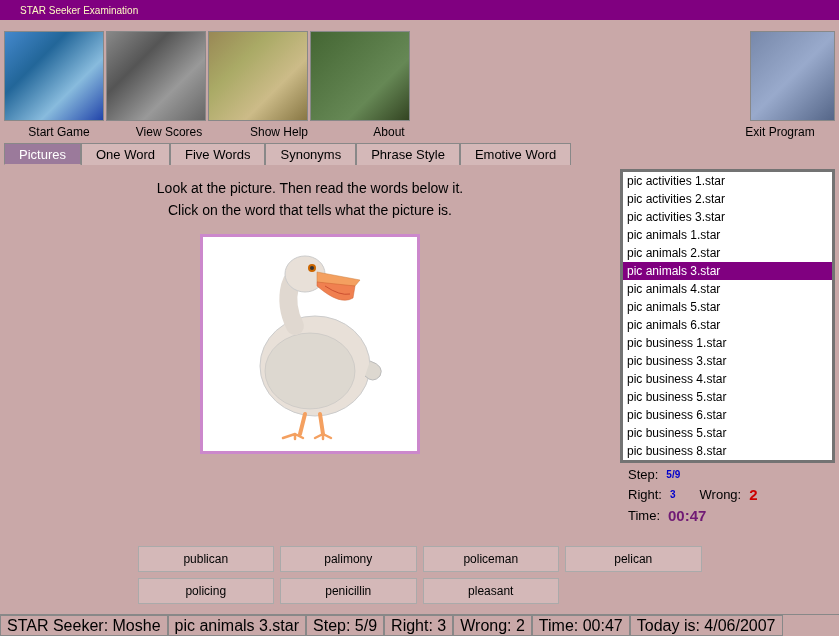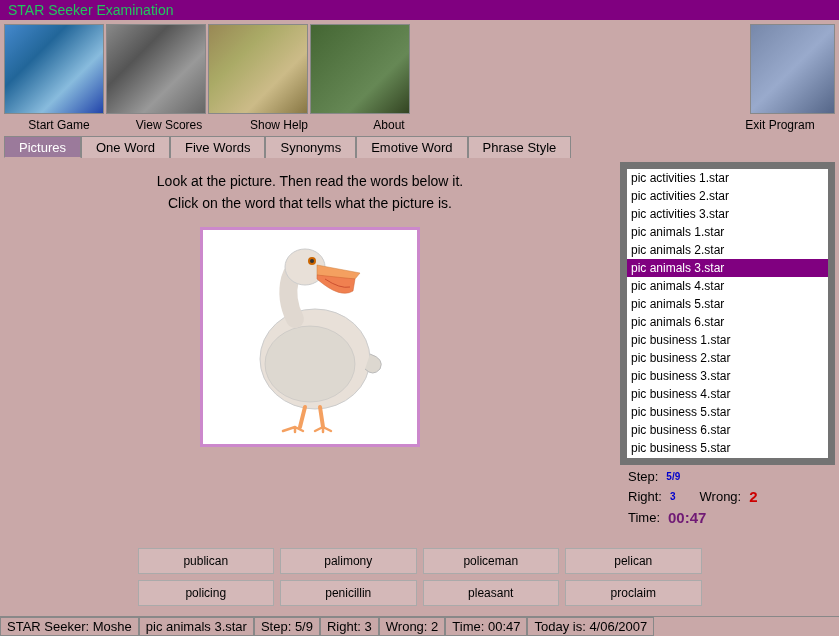--- a/index.html
+++ b/index.html
@@ -8,23 +8,23 @@
       height: 636px;
       font-family: Arial, sans-serif;
       font-size: 13px;
       background: #c9a8a8;
       overflow: hidden;
     }
 
     
     #title-bar {
       background: #800080;
-      color: #22c55e;
-      font-size: 14px;
-      padding: 2px 8px;
+      color: #fef9c3;
+      font-size: 10px;
+      padding: 2px 20px;
       height: 20px;
       display: flex;
       align-items: center;
     }
 
     
     #top-area {
       background: #c9a8a8;
       display: flex;
       align-items: flex-end;
@@ -168,21 +168,21 @@
 
     
     #right-panel {
       width: 215px;
       display: flex;
       flex-direction: column;
     }
     #file-list {
       flex: 1;
       background: white;
-      border: 7px solid #737373;
+      border: 3px solid #737373;
       overflow-y: scroll;
       font-size: 12px;
     }
     .file-item {
       padding: 2px 4px;
       cursor: pointer;
       color: #000;
       white-space: nowrap;
     }
     .file-item.selected { background: #800080; color: white; }
@@ -204,21 +204,21 @@
     .stat-value-red { color: #cc0000; font-weight: bold; font-size: 15px; }
     .stat-value-green { color: #701a75; font-weight: bold; font-size: 15px; }
 
     
     #status-bar {
       height: 22px;
       background: #c9a8a8;
       border-top: 1px solid #888;
       display: flex;
       align-items: center;
-      font-size: 13px;
+      font-size: 16px;
       color: #000;
       padding: 0;
     }
     .status-cell {
       border: 1px solid #888;
       padding: 1px 6px;
       height: 100%;
       display: flex;
       align-items: center;
       background: #c9a8a8;
@@ -261,22 +261,22 @@
     <button class="menu-btn">About</button>
     <div style="flex:1"></div>
     <button class="menu-btn">Exit Program</button>
   </div>
 
   <div id="tab-bar">
     <div class="tab active">Pictures</div>
     <div class="tab">One Word</div>
     <div class="tab">Five Words</div>
     <div class="tab">Synonyms</div>
+    <div class="tab">Phrase Style</div>
     <div class="tab">Emotive Word</div>
-    <div class="tab">Phrase Style</div>
   </div>
 
   <div id="main-area">
 
     <div id="left-panel">
       <div id="instruction-text">
         <div>Look at the picture. Then read the words below it.</div>
         <div>Click on the word that tells what the picture is.</div>
       </div>
       <div id="picture-frame">
@@ -319,21 +319,20 @@
       <div class="file-item">pic activities 1.star</div>
           <div class="file-item">pic activities 2.star</div>
           <div class="file-item">pic activities 3.star</div>
           <div class="file-item">pic animals 1.star</div>
           <div class="file-item">pic animals 2.star</div>
           <div class="file-item selected">pic animals 3.star</div>
           <div class="file-item">pic animals 4.star</div>
           <div class="file-item">pic animals 5.star</div>
           <div class="file-item">pic animals 6.star</div>
           <div class="file-item">pic business 1.star</div>
-          <div class="file-item">pic business 2.star</div>
           <div class="file-item">pic business 3.star</div>
           <div class="file-item">pic business 4.star</div>
           <div class="file-item">pic business 5.star</div>
           <div class="file-item">pic business 6.star</div>
           <div class="file-item">pic business 5.star</div>
           <div class="file-item">pic business 8.star</div>
         </div>
       <div id="stats-panel">
         <div class="stat-row">
           <span class="stat-label">Step:</span>
@@ -356,21 +355,20 @@
   <div id="word-area">
     <div id="word-grid">
 
     <button class="word-btn">publican</button>
         <button class="word-btn">palimony</button>
         <button class="word-btn">policeman</button>
         <button class="word-btn">pelican</button>
         <button class="word-btn">policing</button>
         <button class="word-btn">penicillin</button>
         <button class="word-btn">pleasant</button>
-        <button class="word-btn">proclaim</button>
       </div>
   </div>
 
   <div id="status-bar">
     <div class="status-cell">STAR Seeker: Moshe</div>
     <div class="status-cell">pic animals 3.star</div>
     <div class="status-cell">Step: 5/9</div>
     <div class="status-cell">Right: 3</div>
     <div class="status-cell">Wrong: 2</div>
     <div class="status-cell">Time: 00:47</div>

